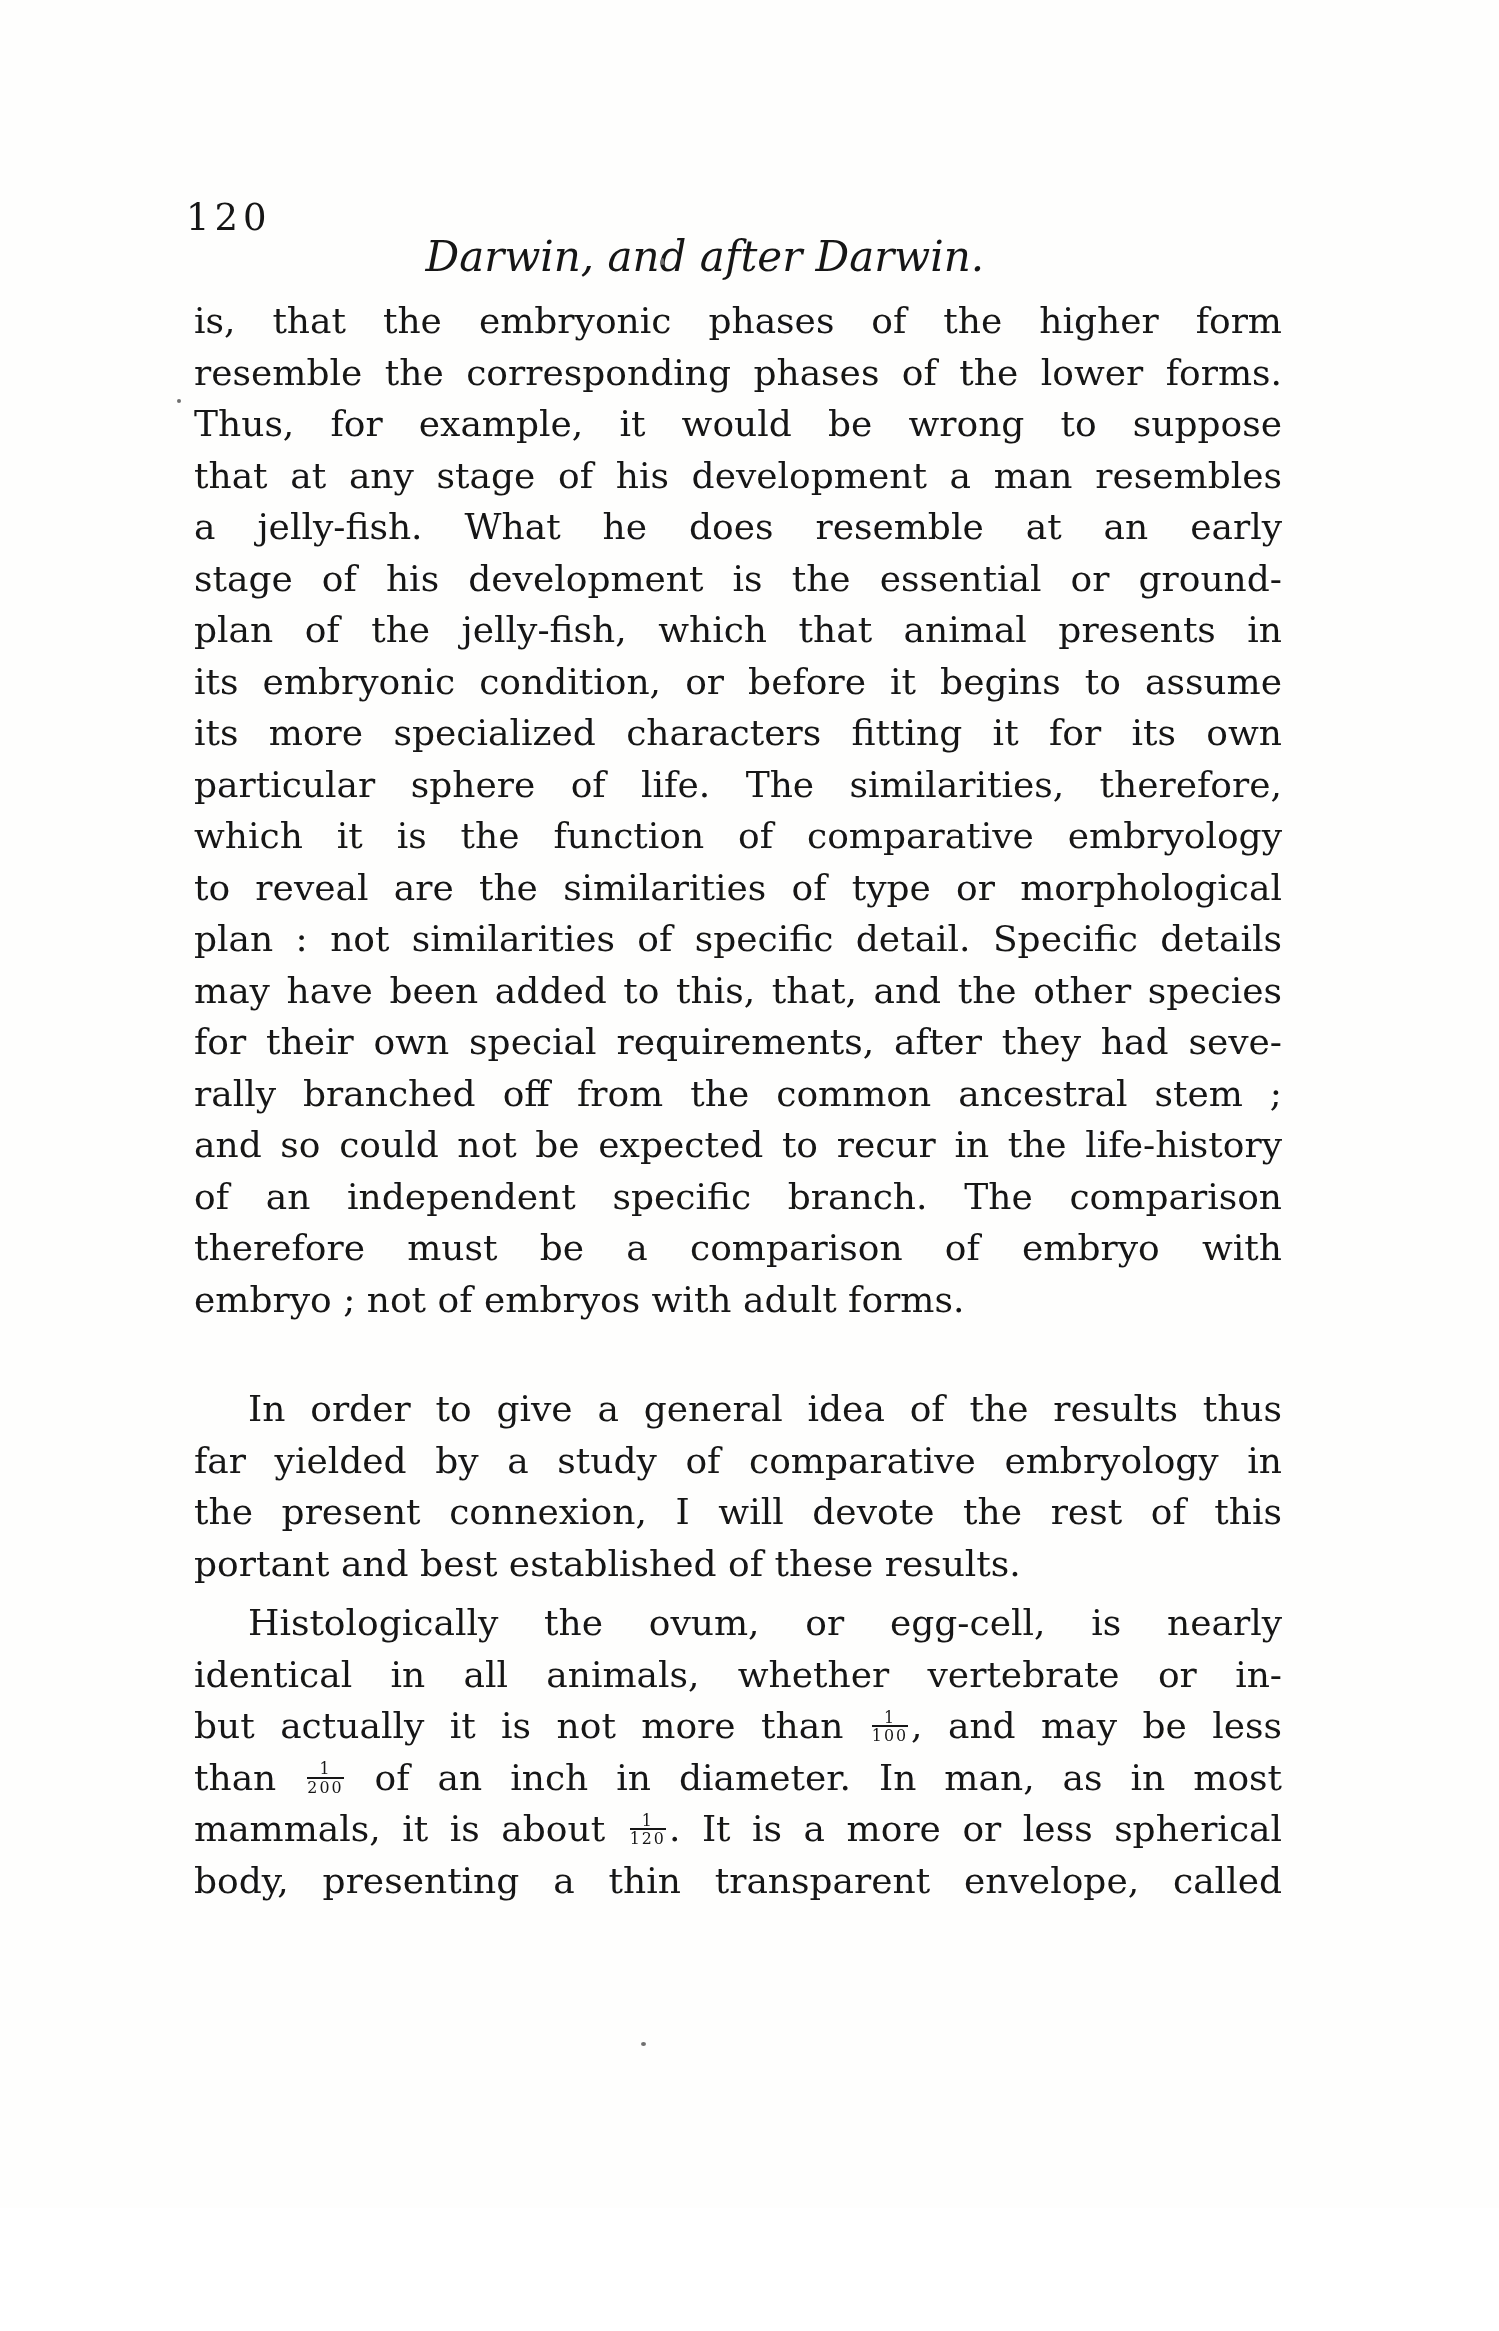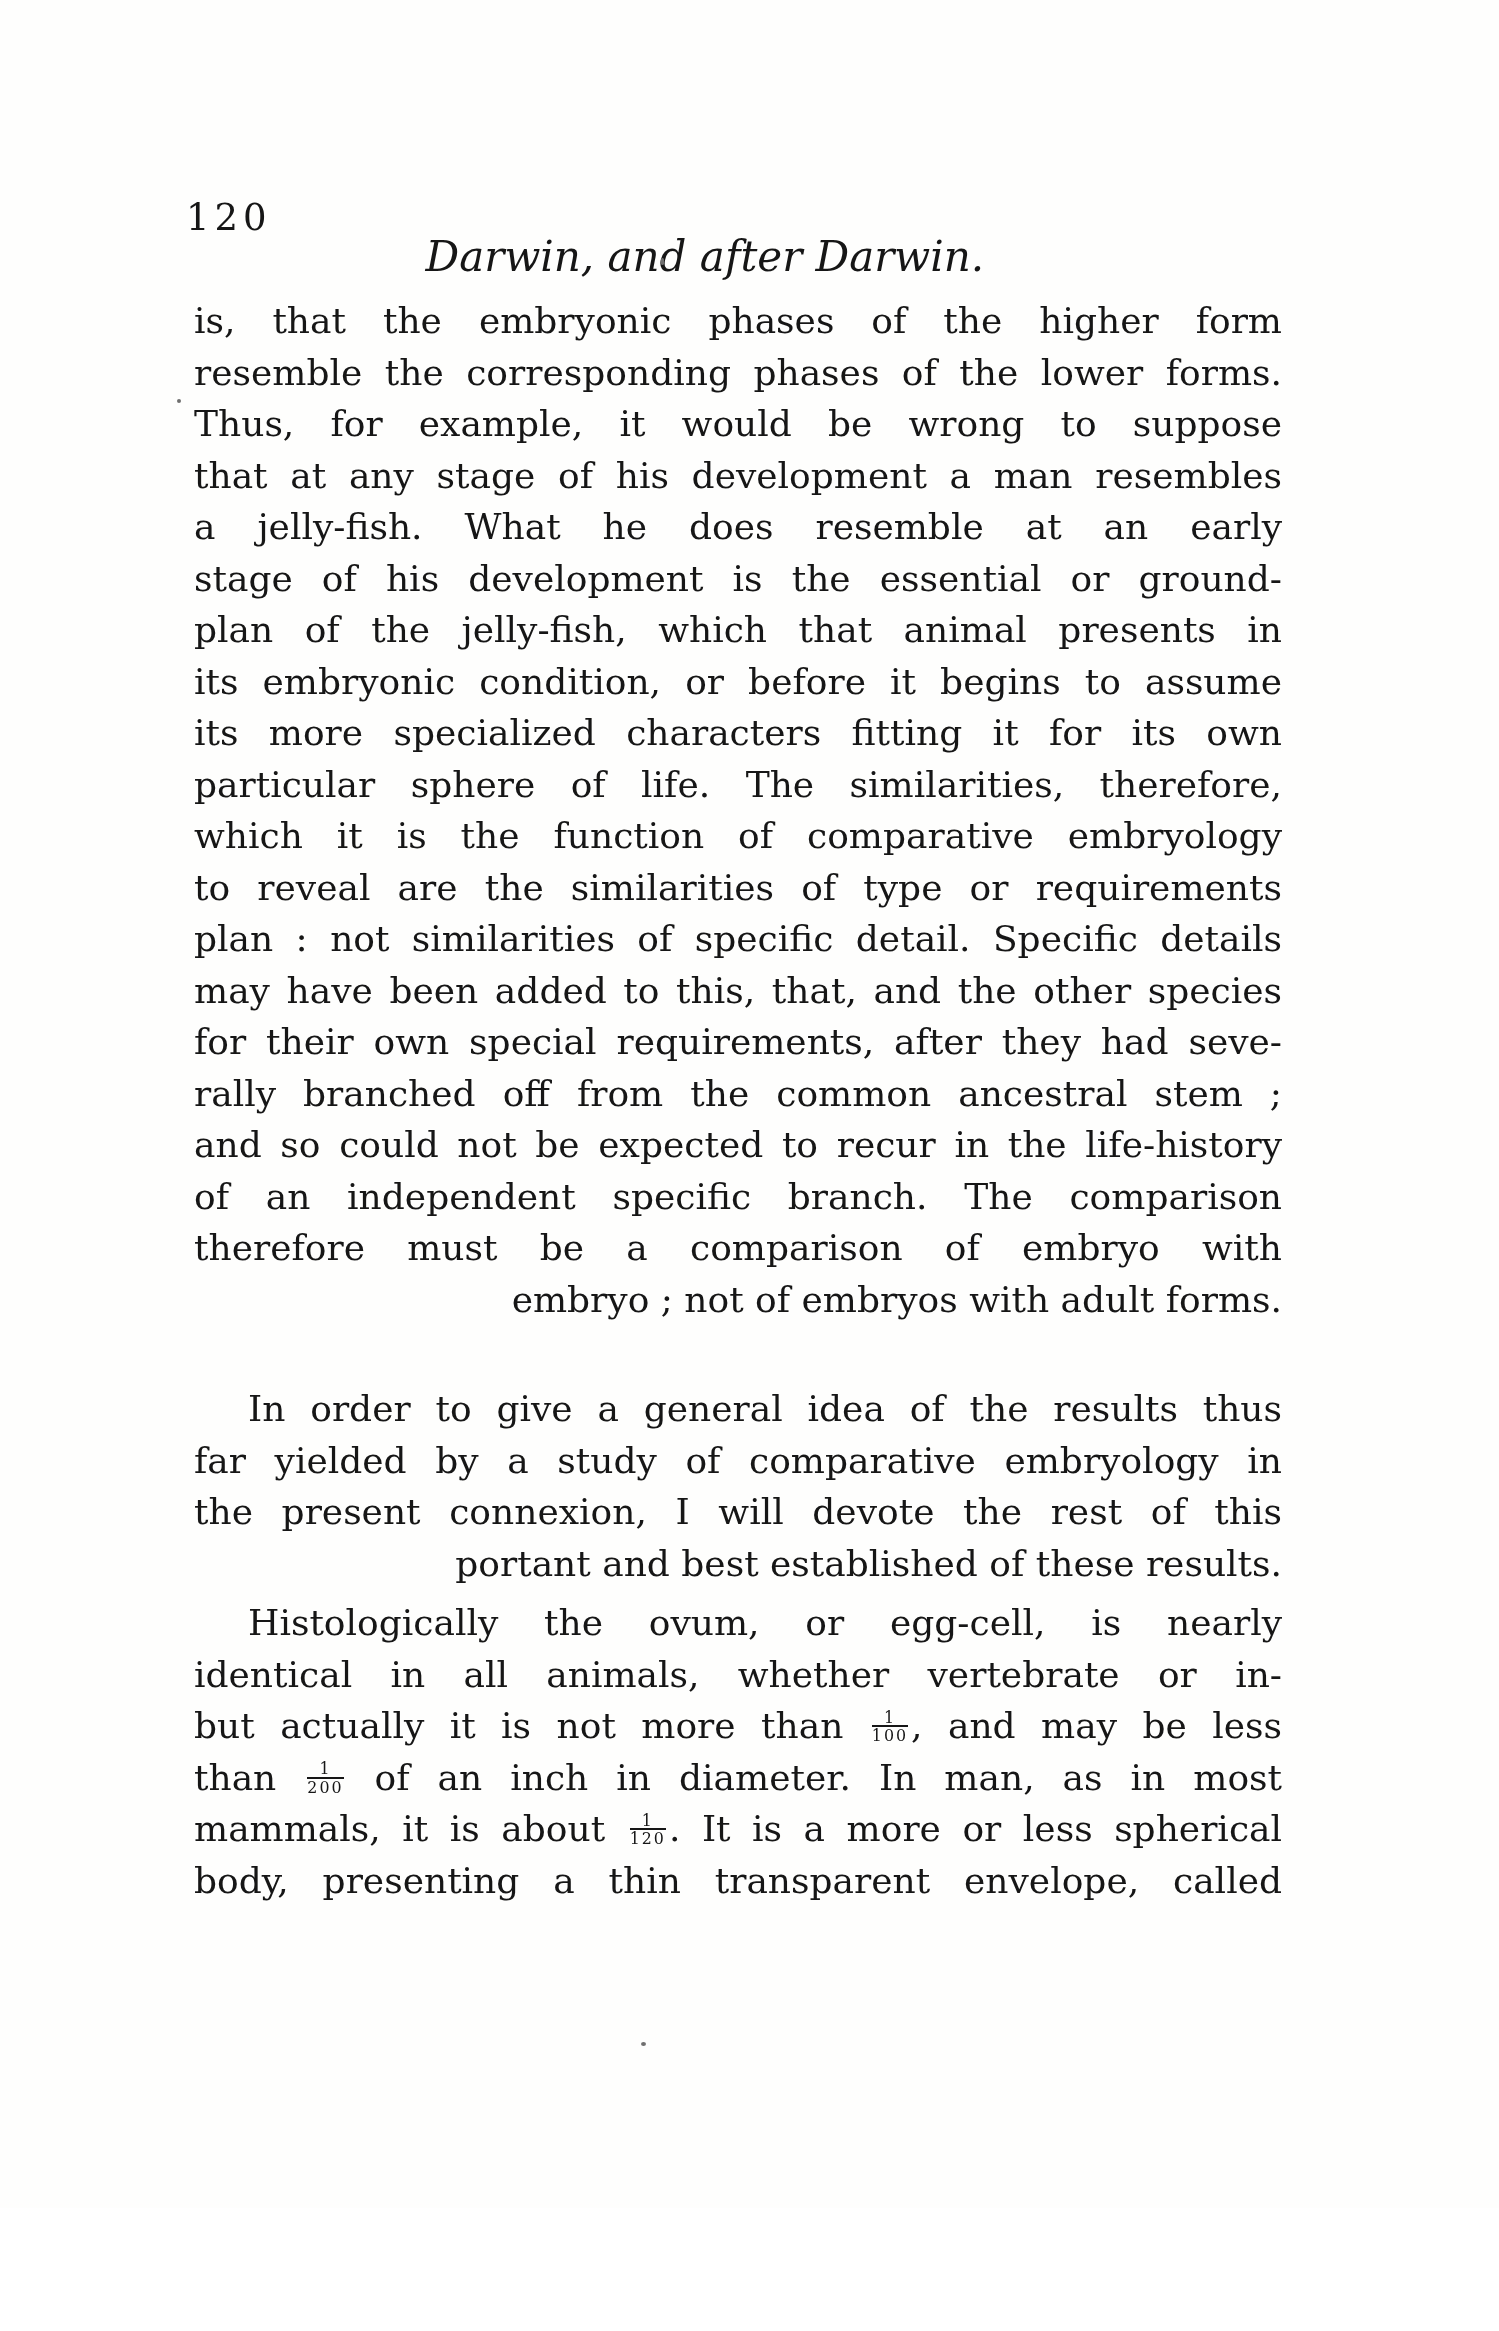--- a/index.html
+++ b/index.html
@@ -55,21 +55,21 @@
     text-align: justify;
     overflow: hidden;
     white-space: normal;
   }
   .line.j::after {
     content: "";
     display: inline-block;
     width: 100%;
     height: 0;
   }
-  .line.last { text-align: right; }
+  .line.last { text-align: left; }
   .line.indent { text-indent: 54px; }
   .it { }
   .frac {
     display: inline-block;
     text-align: center;
     vertical-align: -0.22em;
     font-size: 0.44em;
     line-height: 1.0;
     margin: 0 3px;
     letter-spacing: 2px;
@@ -101,21 +101,21 @@
         <div class="line j"><span>resemble the corresponding phases of the lower forms.</span></div>
         <div class="line j"><span>Thus, for example, it would be wrong to suppose</span></div>
         <div class="line j"><span>that at any stage of his development a man resembles</span></div>
         <div class="line j"><span>a jelly-fish.  What he does resemble at an early</span></div>
         <div class="line j"><span>stage of his development is the essential or ground-</span></div>
         <div class="line j"><span>plan of the jelly-fish, which that animal presents in</span></div>
         <div class="line j"><span class="it">its</span><span> embryonic condition, or before it begins to assume</span></div>
         <div class="line j"><span>its more specialized characters fitting it for its own</span></div>
         <div class="line j"><span>particular sphere of life.  The similarities, therefore,</span></div>
         <div class="line j"><span>which it is the function of comparative embryology</span></div>
-        <div class="line j"><span>to reveal are the similarities of type or requirements</span></div>
+        <div class="line j"><span>to reveal are the similarities of type or morphological</span></div>
         <div class="line j"><span>plan : not similarities of specific detail.  Specific details</span></div>
         <div class="line j"><span>may have been added to this, that, and the other species</span></div>
         <div class="line j"><span>for their own special requirements, after they had seve-</span></div>
         <div class="line j"><span>rally branched off from the common ancestral stem ;</span></div>
         <div class="line j"><span>and so could not be expected to recur in the life-history</span></div>
         <div class="line j"><span>of an independent specific branch.  The comparison</span></div>
         <div class="line j"><span>therefore must be a comparison of embryo with</span></div>
         <div class="line last"><span>embryo ; not of embryos with adult forms.</span></div>
       </div>
       <div class="para" style="margin-top: 58px;">

